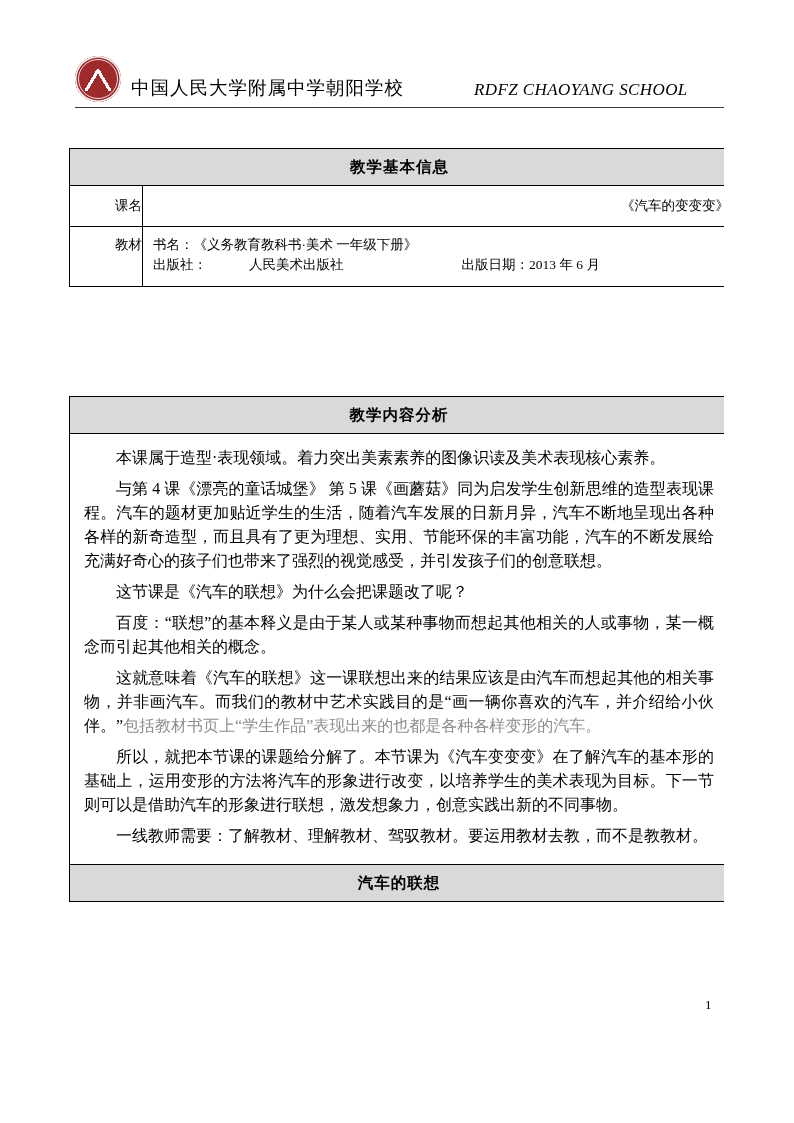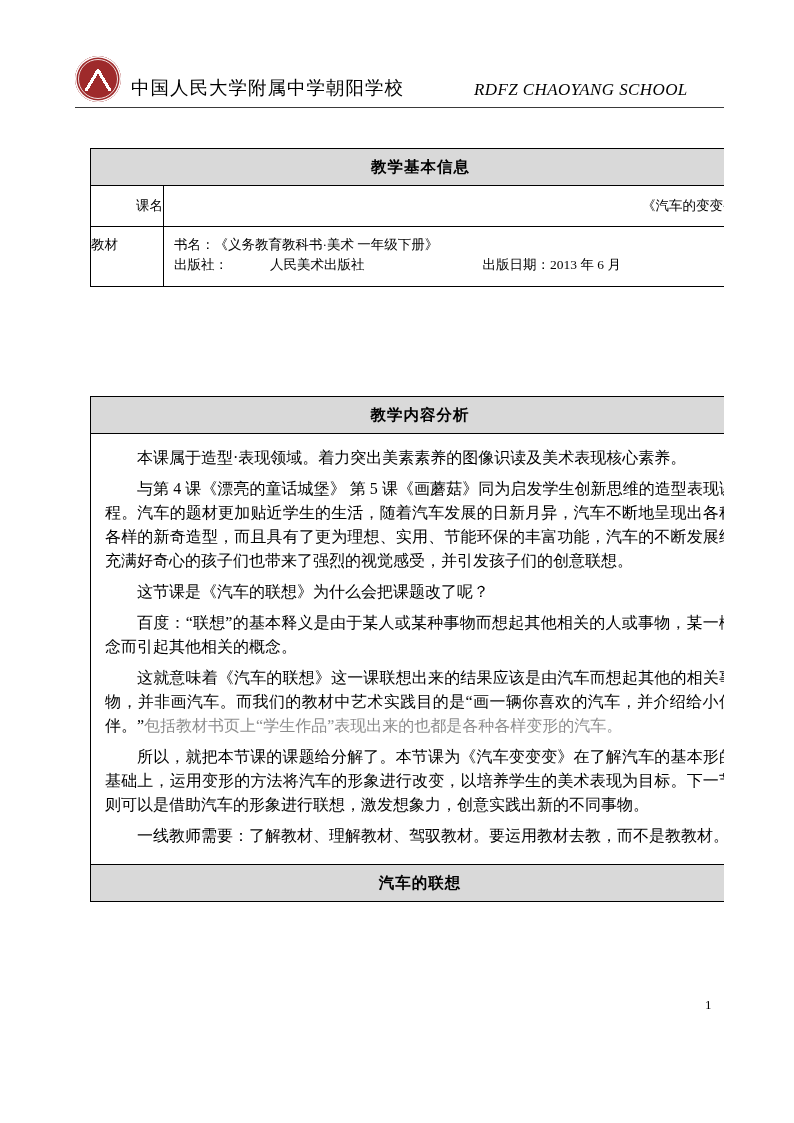--- a/index.html
+++ b/index.html
@@ -82,21 +82,21 @@
     border-bottom: 1.4px solid #3a3a3a;
     margin-top: 3px;
   }
 
   
   .doc-table {
     position: absolute;
     border-collapse: collapse;
     table-layout: fixed;
     width: 660px;
-    left: 90px;
+    left: 69px;
     font-size: 13.5px;
   }
   .doc-table td {
     border: 1px solid #000000;
     padding: 0;
     vertical-align: middle;
     line-height: 1.5;
   }
   .band {
     background: #d9d9d9;
@@ -132,21 +132,21 @@
   .material-cell {
     padding: 8px 8px 10px 10px !important;
     vertical-align: top;
     line-height: 2.25;
   }
   .material-cell .row2 { display: block; }
   .gap-pub { display: inline-block; width: 42px; }
   .gap-date { display: inline-block; width: 118px; }
   .label-top {
     vertical-align: top !important;
-    text-align: left;
+    text-align: right;
     padding-top: 8px !important;
   }
 
   
   .blue-arrow {
     position: absolute;
     left: 763px;
     top: 613px;
     width: 28px;
     height: 20px;

